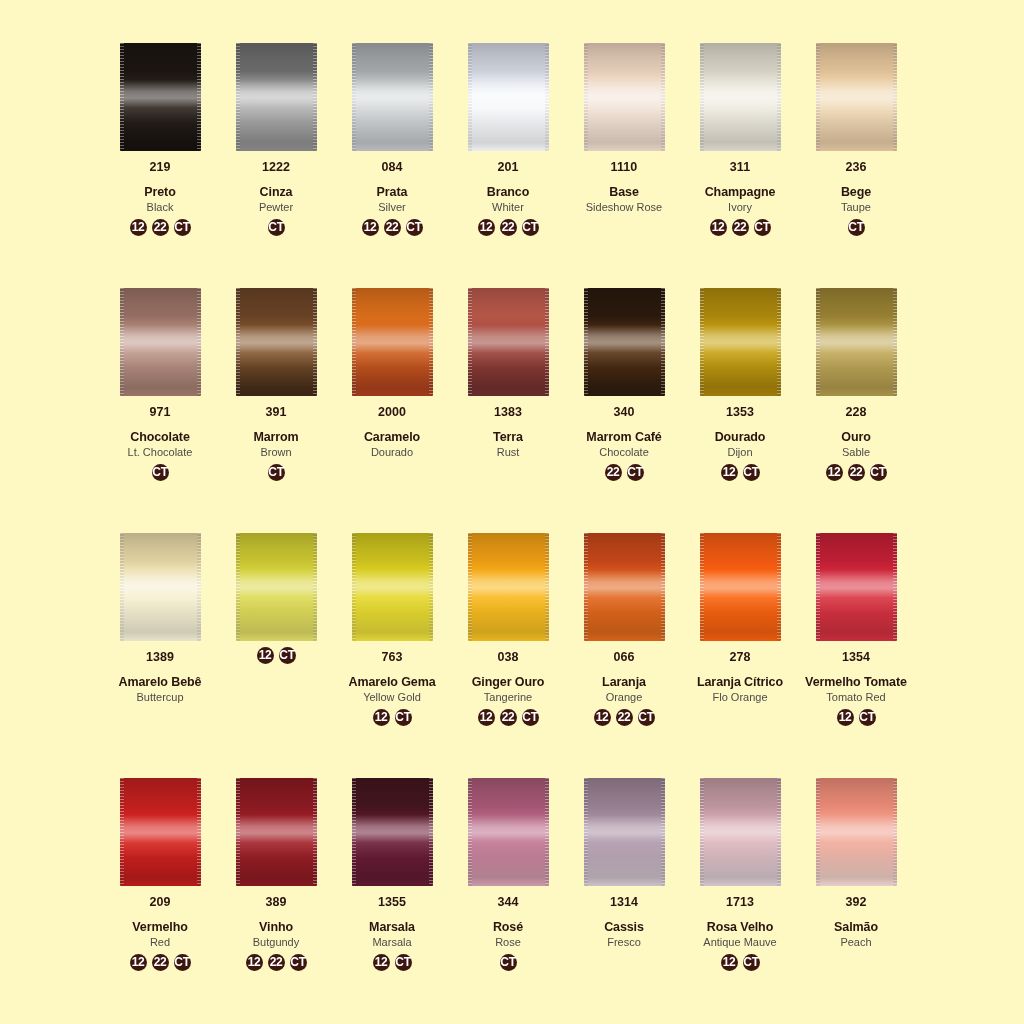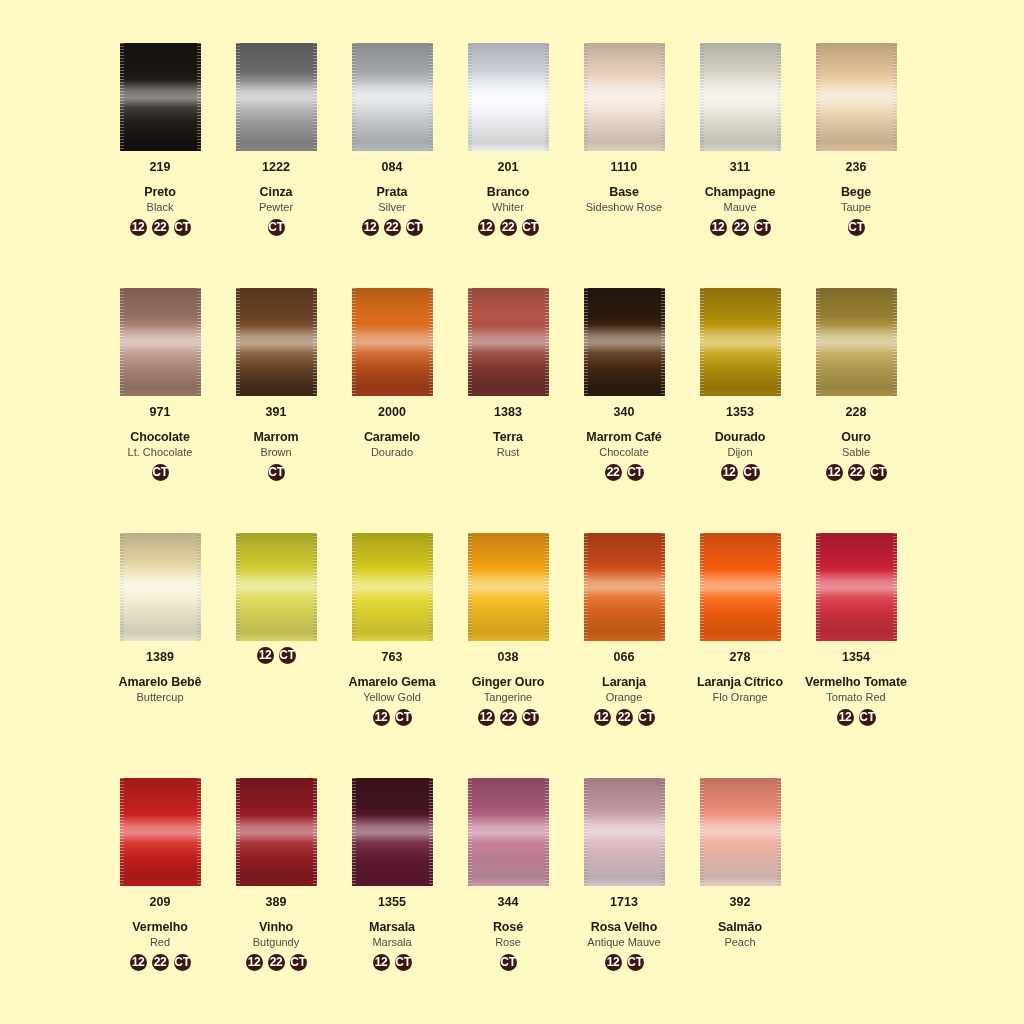--- a/index.html
+++ b/index.html
@@ -241,21 +241,21 @@
       <div class="swatch-cell">
         <div class="ribbon-wrap">
           <div class="ribbon" style="background: linear-gradient(rgb(221, 217, 203) 0%, rgb(221, 217, 203) 26%, rgb(239, 236, 225) 48%, rgb(239, 236, 225) 56%, rgb(230, 226, 214) 100%);">
             <div class="ribbon-edge left"></div>
             <div class="ribbon-edge right"></div>
           </div>
         </div>
         <div class="caption">
           <div class="code">311</div>
           <div class="name-pt">Champagne</div>
-          <div class="name-en">Mauve</div>
+          <div class="name-en">Ivory</div>
         </div>
         <div class="badges">
           <div class="badge" style="background: rgb(59, 23, 16); color: rgb(255, 255, 255);">12</div>
           <div class="badge" style="background: rgb(59, 23, 16); color: rgb(255, 255, 255);">22</div>
           <div class="badge" style="background: rgb(59, 23, 16); color: rgb(255, 255, 255);">CT</div>
         </div>
       </div>
       <div class="swatch-cell">
         <div class="ribbon-wrap">
           <div class="ribbon" style="background: linear-gradient(rgb(232, 199, 156) 0%, rgb(232, 199, 156) 26%, rgb(241, 220, 186) 48%, rgb(241, 220, 186) 56%, rgb(233, 203, 164) 100%);">
@@ -558,20 +558,34 @@
           <div class="code">344</div>
           <div class="name-pt">Rosé</div>
           <div class="name-en">Rose</div>
         </div>
         <div class="badges">
           <div class="badge" style="background: rgb(59, 23, 16); color: rgb(255, 255, 255);">CT</div>
         </div>
       </div>
       <div class="swatch-cell">
         <div class="ribbon-wrap">
+          <div class="ribbon" style="background: linear-gradient(rgb(155, 131, 150) 0%, rgb(155, 131, 150) 26%, rgb(171, 146, 166) 48%, rgb(171, 146, 166) 56%, rgb(217, 205, 214) 100%);">
+            <div class="ribbon-edge left"></div>
+            <div class="ribbon-edge right"></div>
+          </div>
+        </div>
+        <div class="caption">
+          <div class="code">1314</div>
+          <div class="name-pt">Cassis</div>
+          <div class="name-en">Fresco</div>
+        </div>
+        <div class="badges"></div>
+      </div>
+      <div class="swatch-cell">
+        <div class="ribbon-wrap">
           <div class="ribbon" style="background: linear-gradient(rgb(196, 154, 164) 0%, rgb(196, 154, 164) 26%, rgb(220, 178, 186) 48%, rgb(220, 178, 186) 56%, rgb(222, 210, 216) 100%);">
             <div class="ribbon-edge left"></div>
             <div class="ribbon-edge right"></div>
           </div>
         </div>
         <div class="caption">
           <div class="code">1713</div>
           <div class="name-pt">Rosa Velho</div>
           <div class="name-en">Antique Mauve</div>
         </div>

